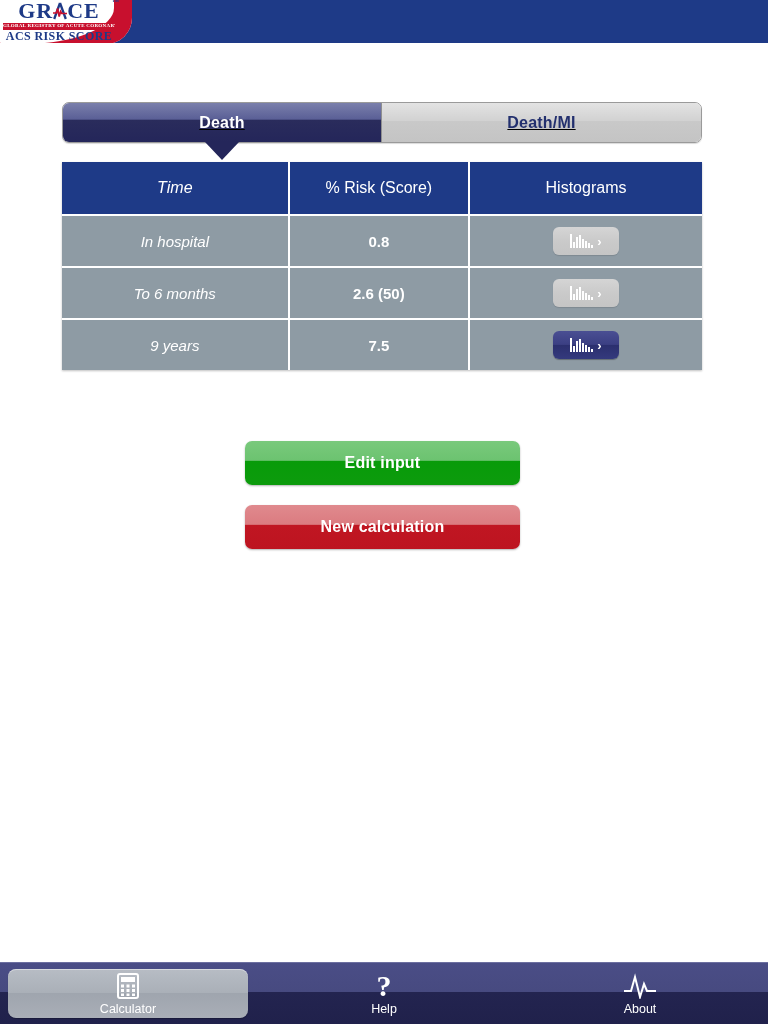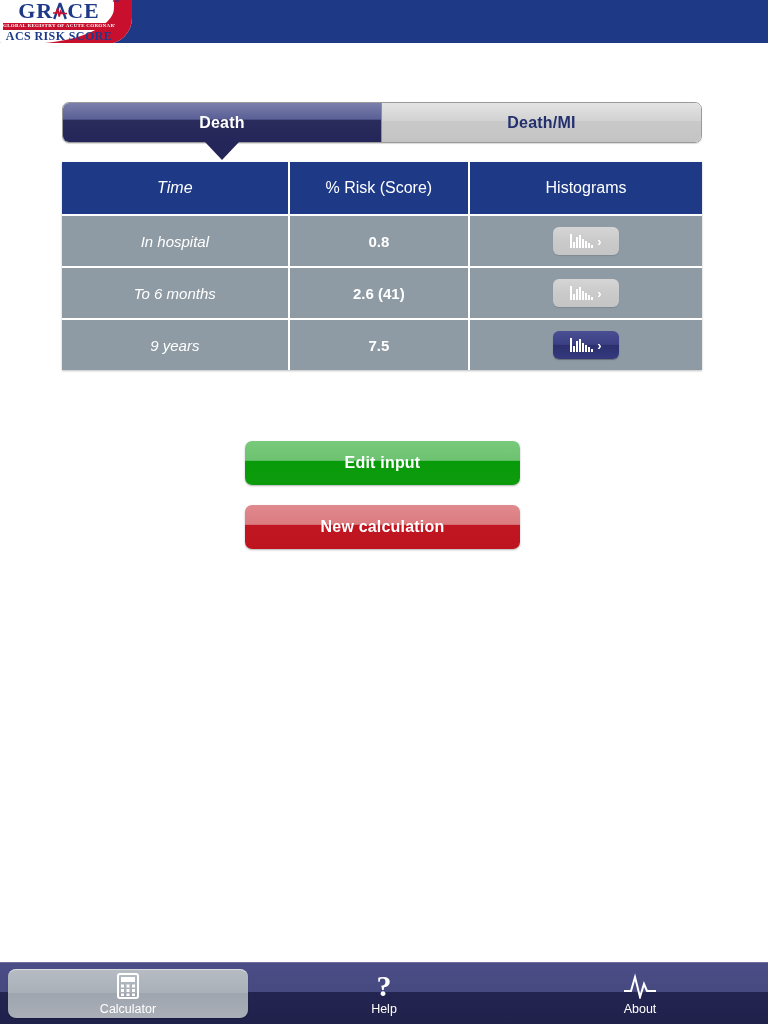--- a/index.html
+++ b/index.html
@@ -88,21 +88,21 @@
     font-family: "Liberation Serif", serif;
     font-weight: bold; font-size: 12px;
     color: #1e3a87;
     letter-spacing: .4px;
   }
 
   
   .content { flex: 1 1 auto; position: relative; background: #ffffff; }
 
   
-  .segwrap { position: absolute; left: 62px; top: 59px; width: 640px; }
+  .segwrap { position: absolute; left: 62px; top: 59px; width: 640px; text-decoration: underline; }
   .segmented {
     display: flex;
     height: 41px;
     border-radius: 7px;
     overflow: hidden;
     border: 1px solid #9a9a9a;
     box-shadow: 0 1px 1px rgba(0,0,0,.15);
   }
   .seg {
     flex: 1 1 50%;
@@ -302,21 +302,21 @@
                   <rect x="21" y="12" width="2" height="3"></rect>
                 </g>
               </svg>
               <span class="chev">›</span>
             </button>
           </td>
         </tr>
 
         <tr>
           <td class="col-time">To 6 months</td>
-          <td class="col-risk">2.6 (41)</td>
+          <td class="col-risk">2.6 (50)</td>
           <td class="col-hist">
             <button class="hist-btn disabled">
               <svg width="24" height="16" viewBox="0 0 24 16">
                 <g fill="#ffffff">
                   <rect x="0" y="1" width="2" height="14"></rect>
                   <rect x="3" y="9" width="2" height="6"></rect>
                   <rect x="6" y="4" width="2" height="11"></rect>
                   <rect x="9" y="2" width="2" height="13"></rect>
                   <rect x="12" y="6" width="2" height="9"></rect>
                   <rect x="15" y="8" width="2" height="7"></rect>

